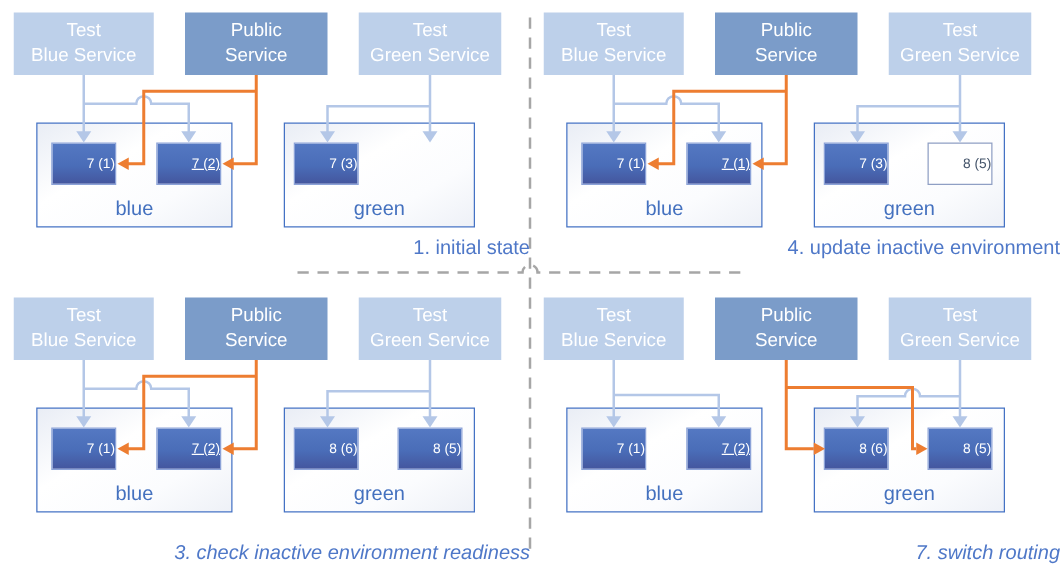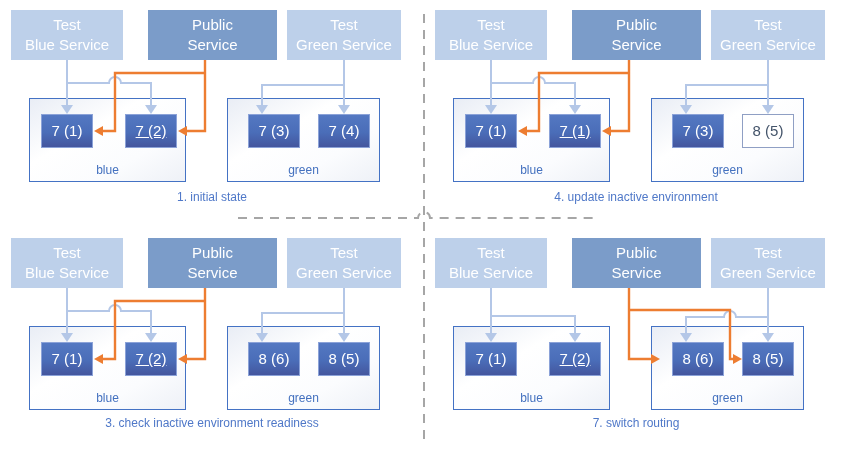--- a/index.html
+++ b/index.html
@@ -13,56 +13,56 @@
   .arrows{position:absolute;left:0;top:0;pointer-events:none;}
 
   .svc{
     position:absolute;top:10px;height:50px;box-sizing:border-box;
     display:flex;flex-direction:column;justify-content:center;
     text-align:center;color:#ffffff;font-size:15px;line-height:20px;
   }
   .svc-test{background:var(--test-service-fill);}
   .svc-public{background:var(--public-service-fill);}
   .svc1{left:11px;width:112px;}
-  .svc2{left:148px;width:129px;}
+  .svc2{left:148px;width:114px;}
   .svc3{left:287px;width:114px;}
 
   .env{
     position:absolute;top:98px;height:84px;box-sizing:border-box;
     border:1px solid var(--env-border);
     background:linear-gradient(150deg,#e9edf5 0%,#ffffff 38%,#fbfcfe 70%,#eef1f7 100%);
   }
   .env-blue{left:29px;width:157px;}
   .env-green{left:227px;width:153px;}
   .env-label{
     position:absolute;left:0;right:0;bottom:4px;text-align:center;
-    color:var(--env-label-text);font-size:12px;
+    color:var(--env-label-text);font-size:16px;
   }
   .pod{
     position:absolute;top:15px;width:52px;height:34px;box-sizing:border-box;
     background:linear-gradient(180deg,#5478c2 0%,var(--pod-fill) 55%,#44569e 100%);
     border:1px solid var(--pod-border);
-    color:#ffffff;font-size:15px;text-align:center;line-height:32px;
+    color:#ffffff;font-size:11px;text-align:right;line-height:32px;
   }
   .pod--inactive{
     background:#ffffff;
     color:var(--pod-inactive-text);
     border:1px solid #8f9fc4;
   }
   .env-blue .pod-a{left:11px;}
   .env-blue .pod-b{left:95px;text-decoration:underline;}
-  .env-green .pod-a{left:20px;}
+  .env-green .pod-a{left:7px;}
   .env-green .pod-b{left:90px;}
 
   .caption{
-    position:absolute;left:0;width:424px;text-align:center;
-    color:var(--caption-text);font-size:12px;
+    position:absolute;left:0;width:424px;text-align:right;
+    color:var(--caption-text);font-size:16px;
   }
   .panel-top .caption{top:190px;}
-  .panel-bottom .caption{top:188px;}
+  .panel-bottom .caption{top:206px;font-style:italic;}
 
   .route-test path{stroke:var(--test-route-arrow);stroke-width:2;fill:none;}
   .route-test polygon{fill:var(--test-route-arrow);}
   .route-public path{stroke:var(--public-route-arrow);stroke-width:2.4;fill:none;}
   .route-public polygon{fill:var(--public-route-arrow);}
   .divider-path{stroke:var(--divider);stroke-width:2;fill:none;stroke-dasharray:9 7;}
 </style>
 </head>
 <body>
 
@@ -84,21 +84,20 @@
     <div>Test</div>
     <div>Green Service</div>
   </div>
   <div class="env env-blue">
     <div class="pod pod-a pod--active">7 (1)</div>
     <div class="pod pod-b pod--active">7 (2)</div>
     <div class="env-label">blue</div>
   </div>
   <div class="env env-green">
     <div class="pod pod-a pod--active">7 (3)</div>
-    <div class="pod pod-b pod--active">7 (4)</div>
     <div class="env-label">green</div>
   </div>
   <svg class="arrows" width="424" height="228" viewBox="0 0 424 228">
     <g class="route-test">
       <path d="M67,60 V106 M67,83 H109 A6,6 0 0 1 121,83 H151 V106 M344,60 V106 M344,85 H262 V106"></path>
       <polygon points="61,105 73,105 67,114"></polygon>
       <polygon points="145,105 157,105 151,114"></polygon>
       <polygon points="256,105 268,105 262,114"></polygon>
       <polygon points="338,105 350,105 344,114"></polygon>
     </g>

